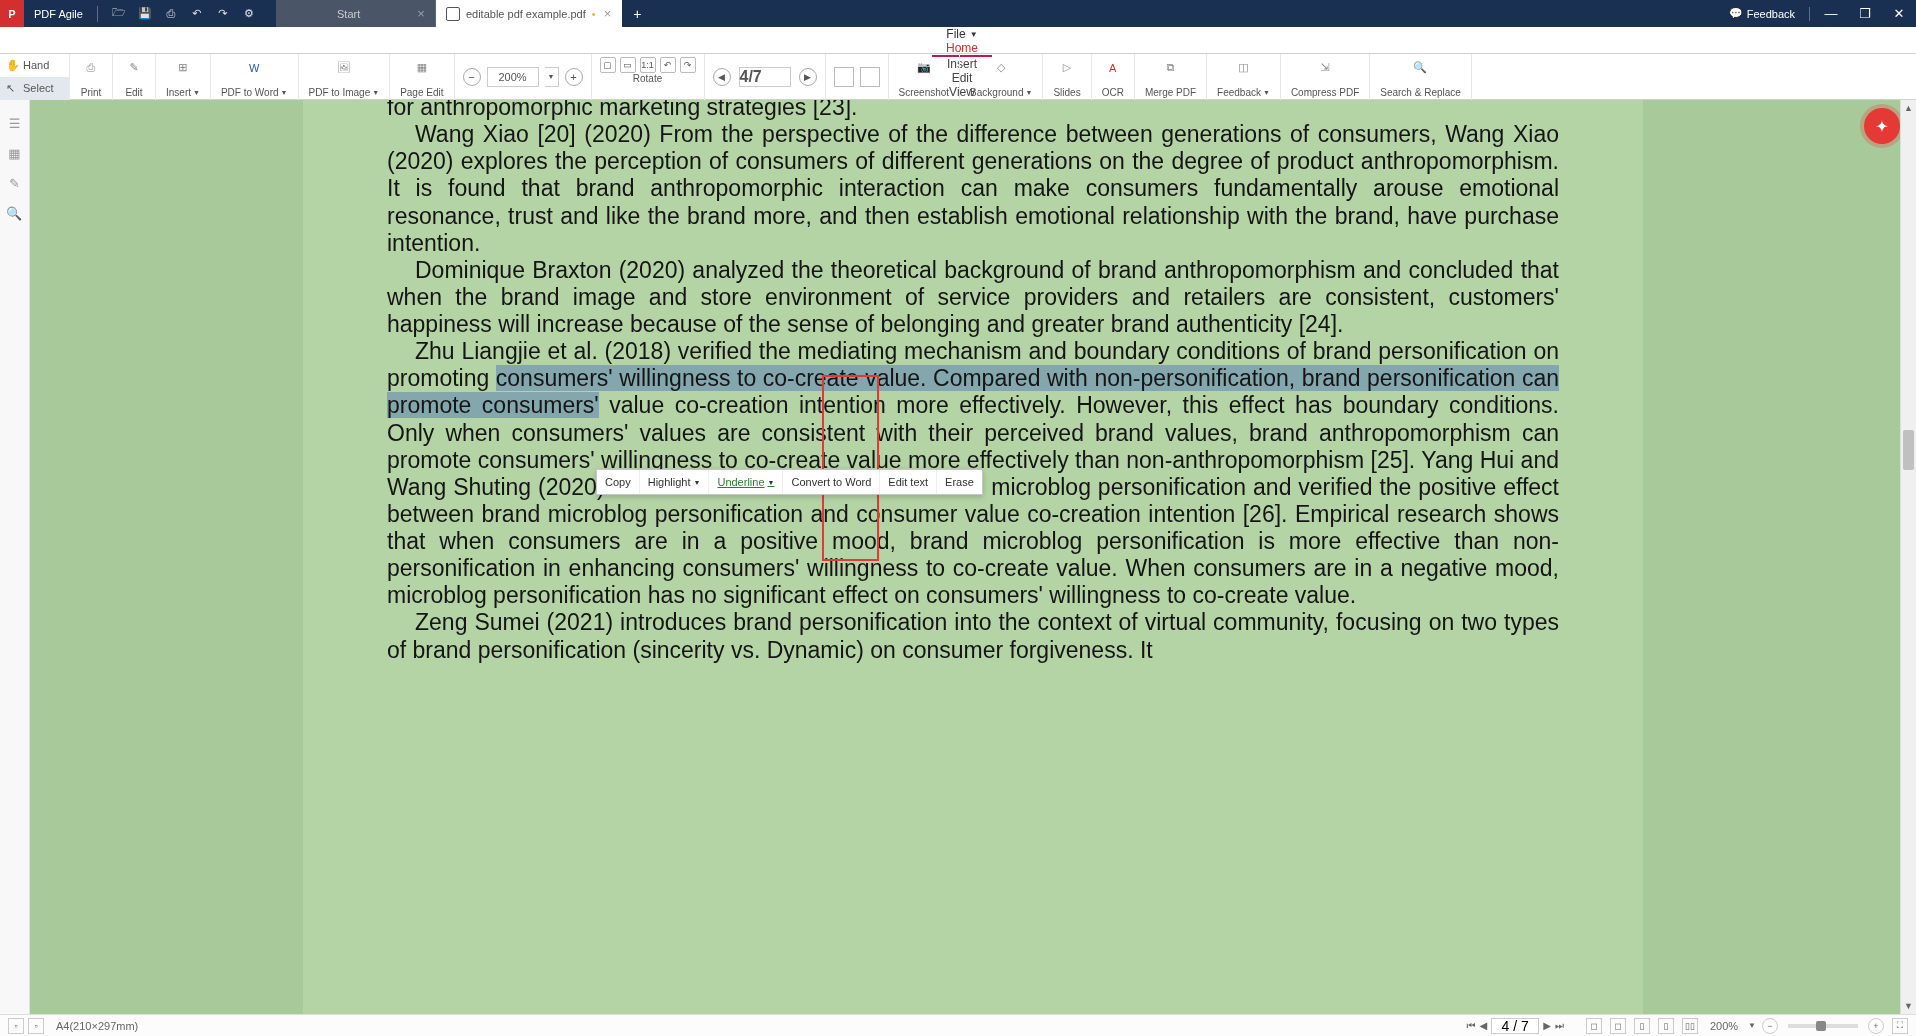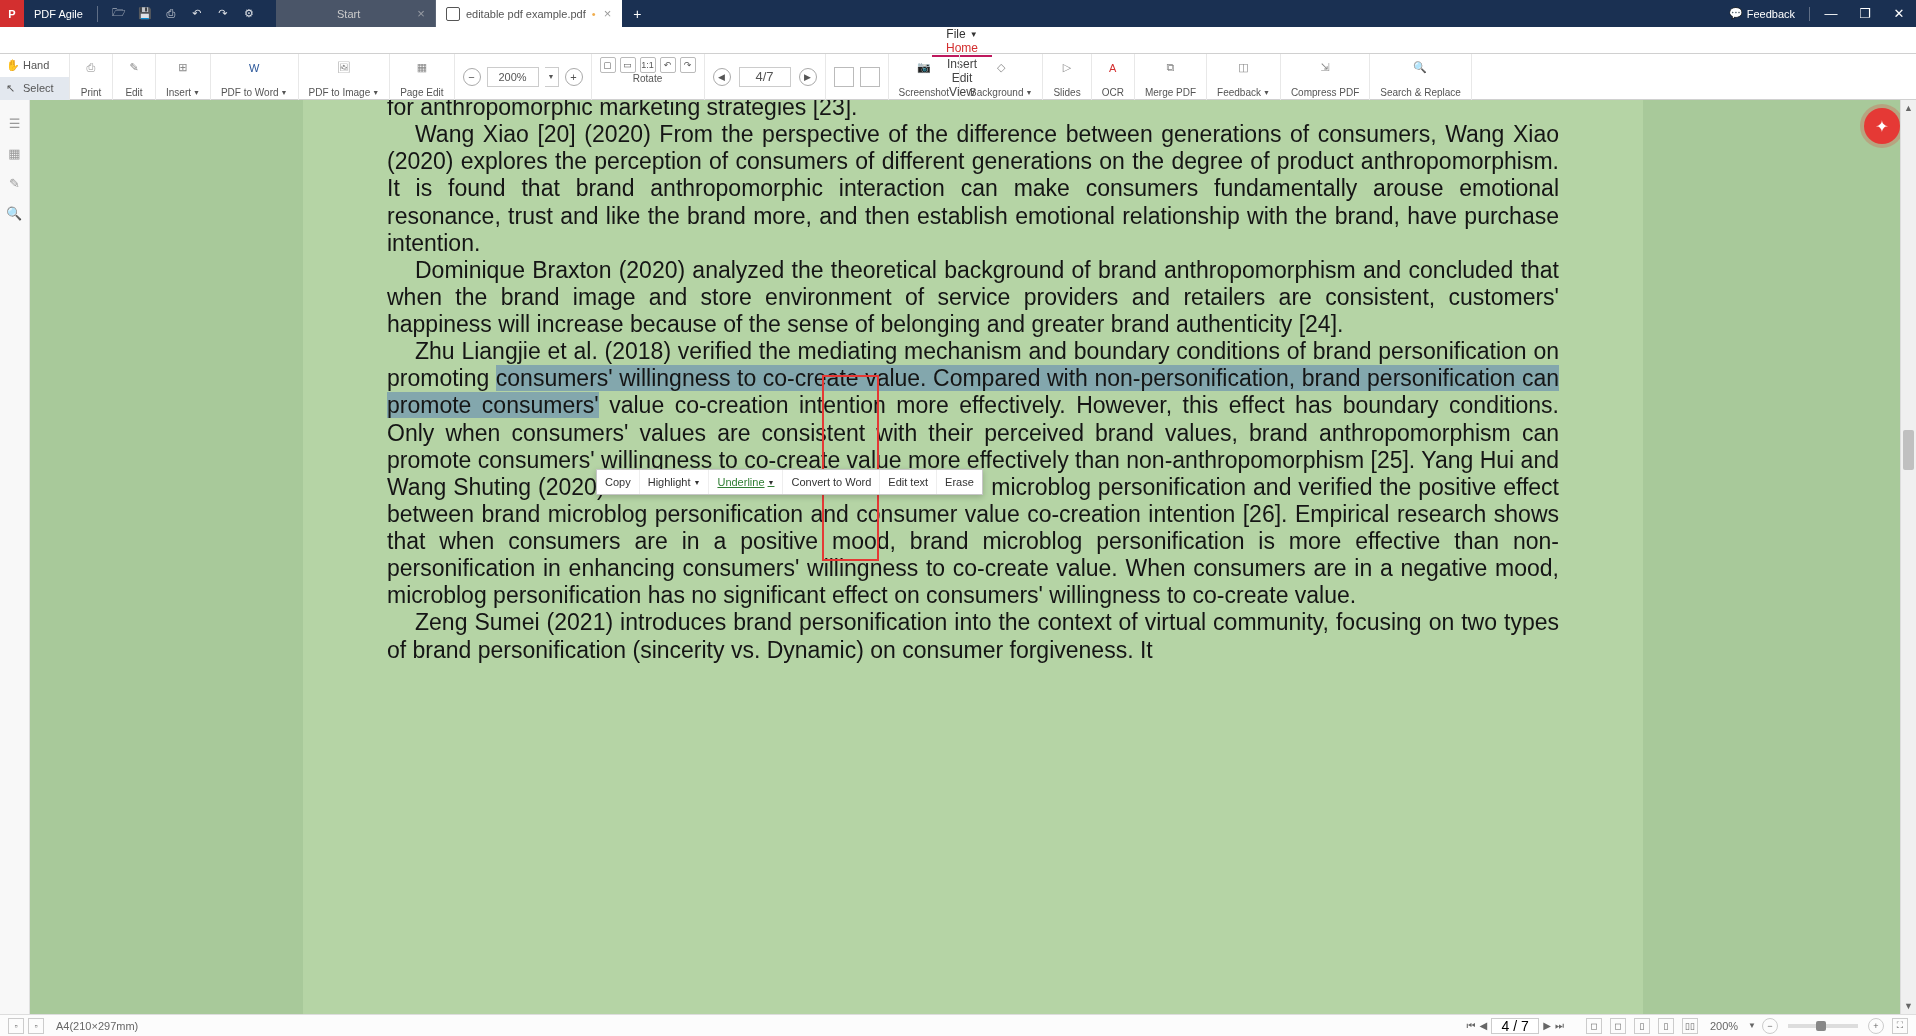--- a/index.html
+++ b/index.html
@@ -49,21 +49,21 @@
 .rg-label { font-size:10px; color:#555; display:flex; align-items:center; gap:2px; white-space:nowrap;}
 .rg-caret { font-size:7px; }
 
 .zoom-pane { display:flex; align-items:center; gap:6px; padding:0 8px; height:46px; border-right:1px solid #e8e8e8;}
 .zoom-btn { width:18px; height:18px; border:1px solid #aaa; border-radius:50%; display:flex; align-items:center; justify-content:center; font-size:11px; cursor:pointer; color:#555;}
 .zoom-val { border:1px solid #ccc; height:20px; width:52px; display:flex; align-items:center; justify-content:center; font-size:11px; }
 .zoom-caret{ width:14px; height:20px; border:1px solid #ccc; border-left:none; display:flex; align-items:center; justify-content:center; font-size:7px;}
 
 .page-nav { display:flex; align-items:center; gap:8px; padding:0 8px; border-right:1px solid #e8e8e8; height:46px;}
 .pn-btn { width:18px; height:18px; border:1px solid #aaa; border-radius:50%; display:flex; align-items:center; justify-content:center; font-size:9px; cursor:pointer;}
-.pn-val { border:1px solid #ccc; height:20px; width:52px; text-align:center; font-size:13px; line-height:18px;}
+.pn-val { border:1px solid #ccc; height:20px; width:52px; text-align:left; font-size:16px; line-height:18px;font-weight:bold;}
 
 .rotate-pane{ display:flex; flex-direction:column; align-items:center; height:46px; padding:3px 8px 2px; border-right:1px solid #e8e8e8;}
 .rotate-icons{ display:flex; gap:4px;}
 .rotate-icons span{ width:16px; height:16px; border:1px solid #bbb; border-radius:2px; display:flex; align-items:center; justify-content:center; font-size:9px; cursor:pointer;}
 
 .read-pane { display:flex; gap:6px; padding:0 8px; border-right:1px solid #e8e8e8; height:46px; align-items:center;}
 .read-pane span{ width:20px; height:20px; border:1px solid #bbb; cursor:pointer;}
 
 
 .sidestrip { position:absolute; left:0; top:100px; width:30px; bottom:22px; background:#f8f8f8; border-right:1px solid #e0e0e0; display:flex; flex-direction:column; align-items:center; gap:12px; padding-top:14px;}

